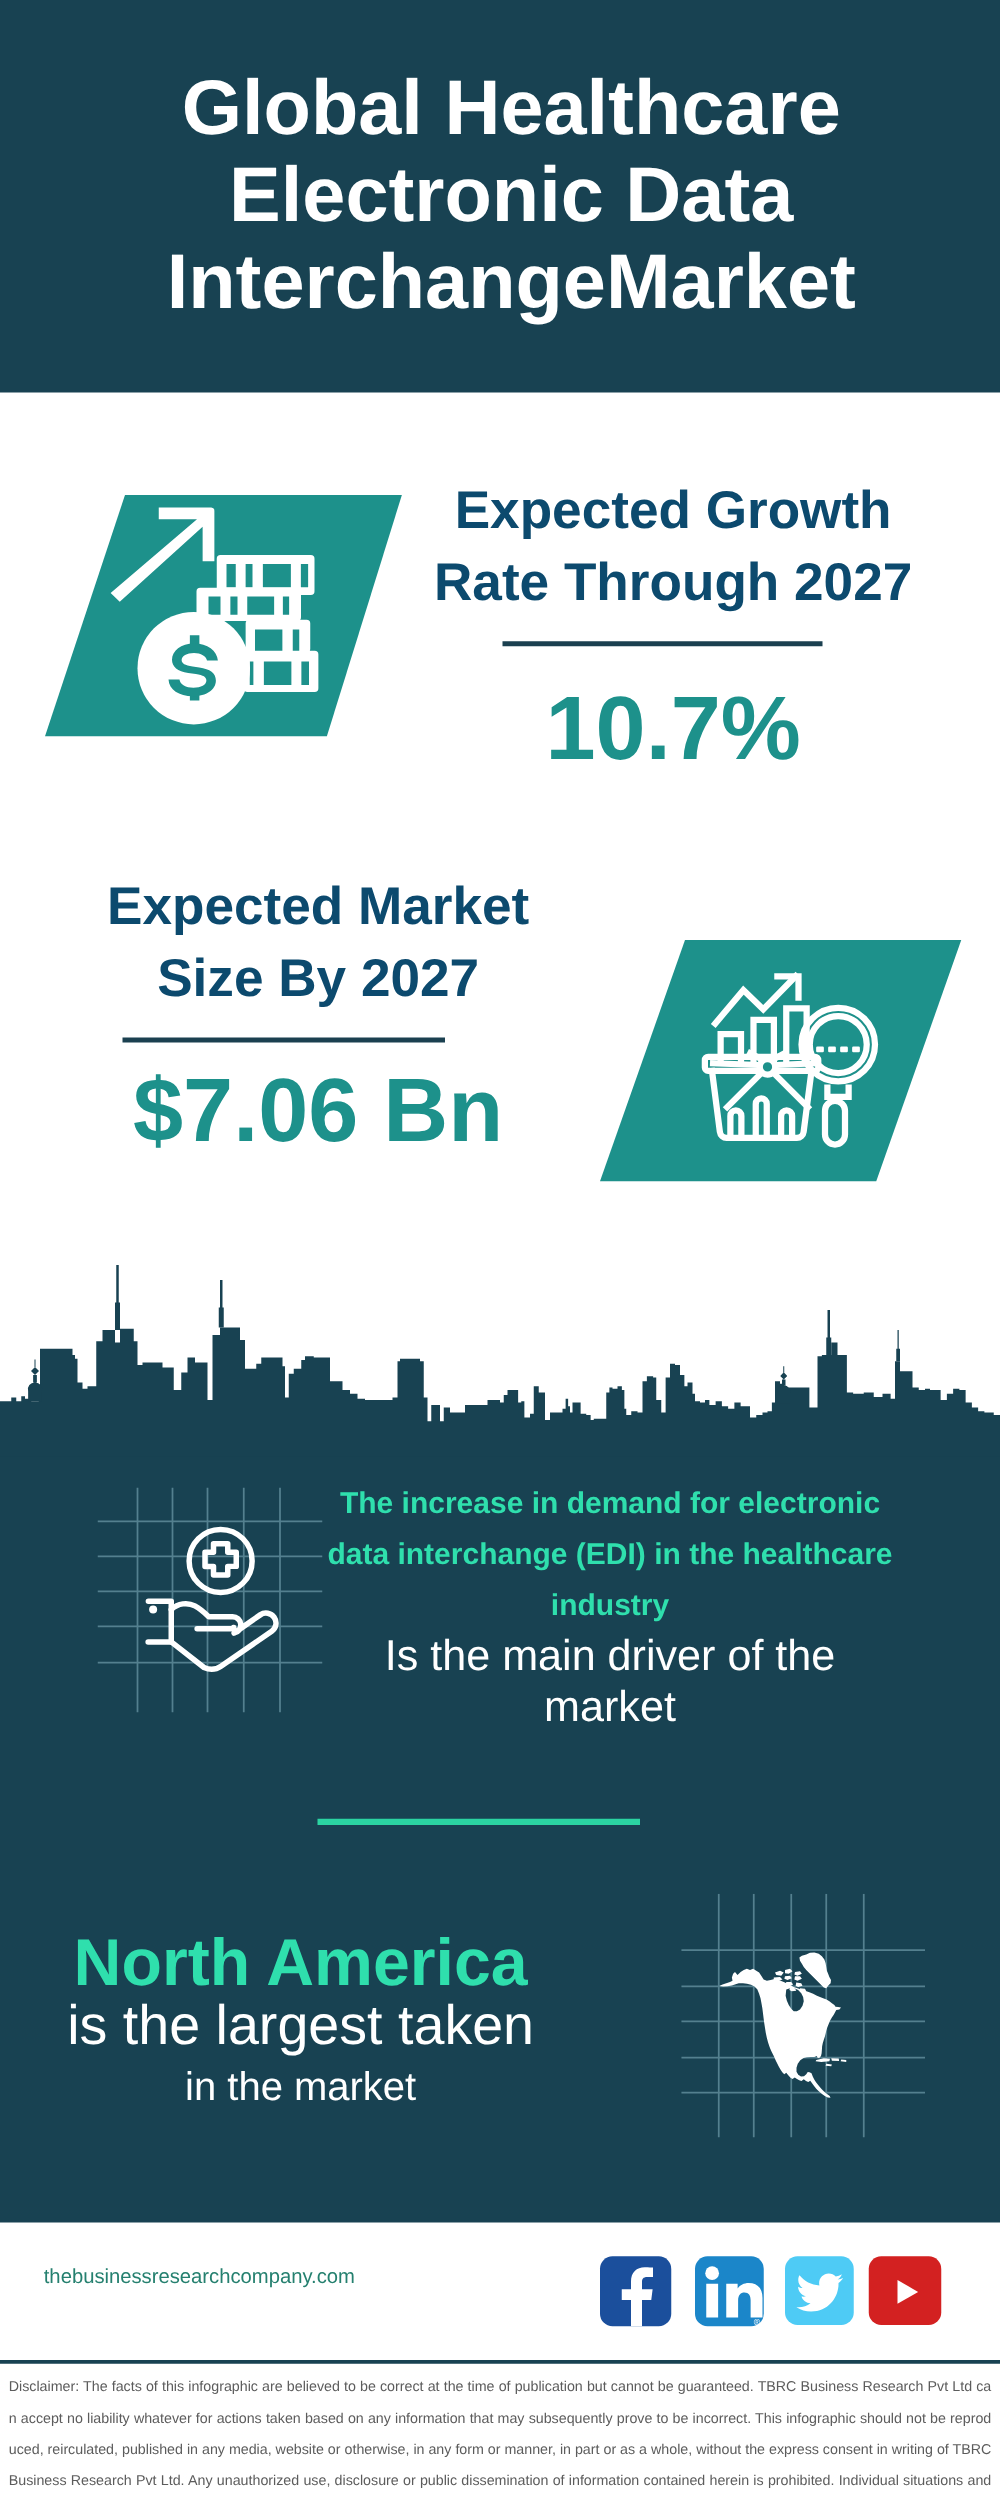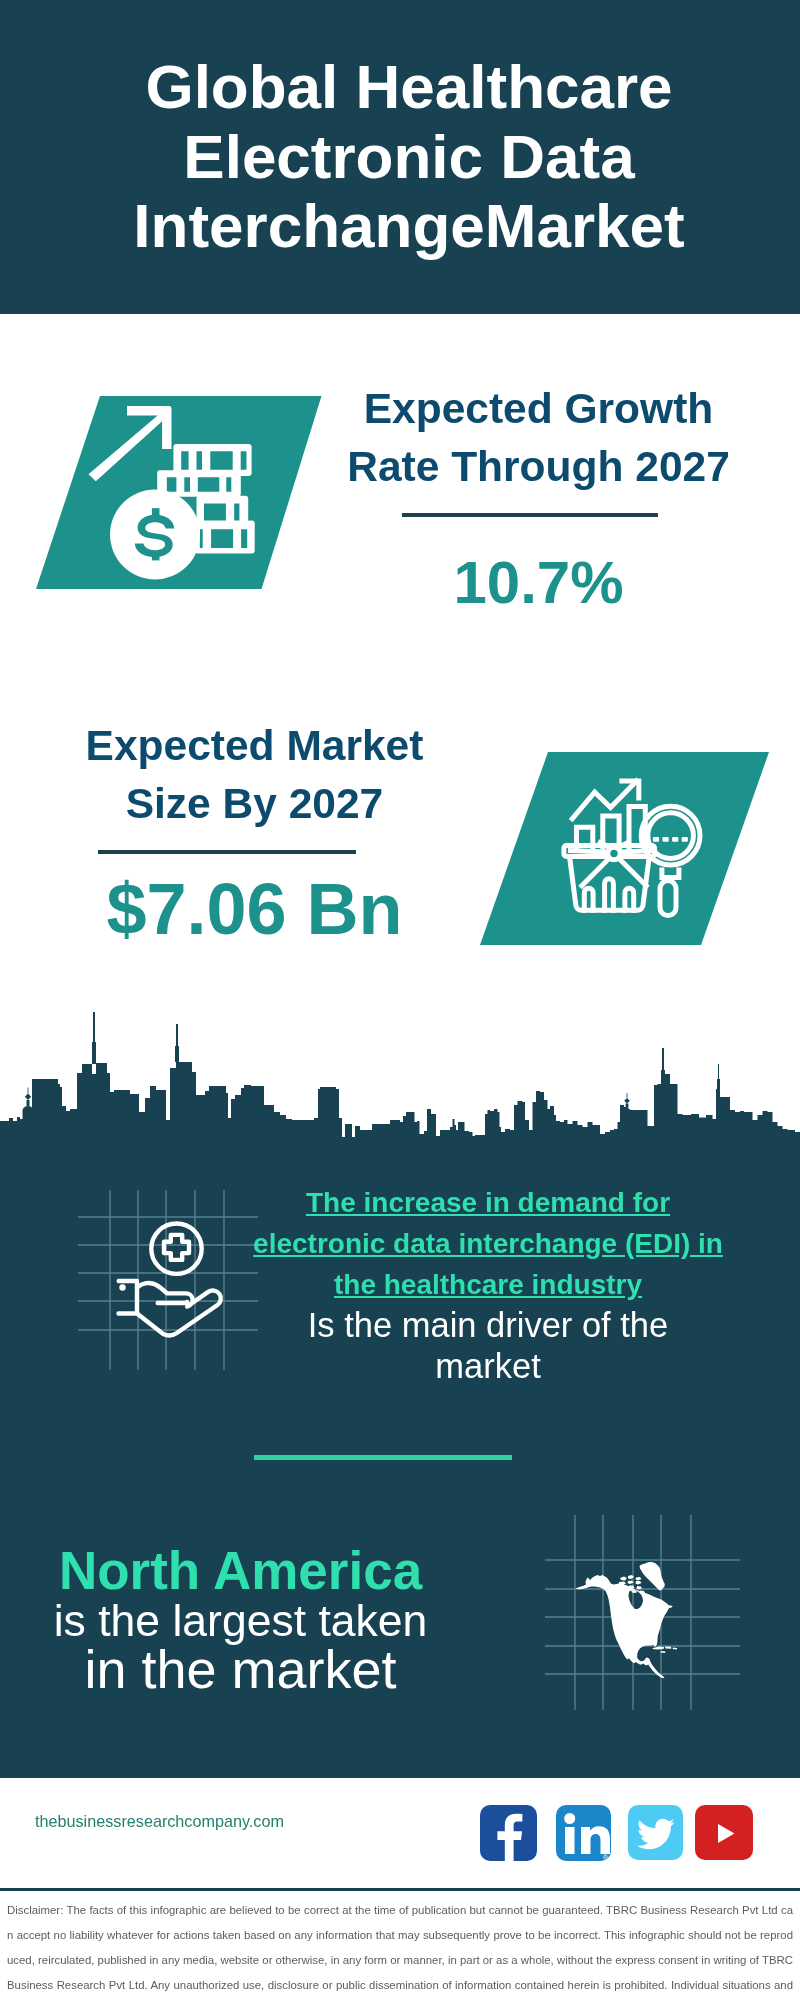--- a/index.html
+++ b/index.html
@@ -11,21 +11,21 @@
   .header-title{position:absolute;left:9px;top:52px;width:800px;text-align:center;
     color:#ffffff;font-size:62px;font-weight:bold;line-height:69.5px;letter-spacing:0px;}
 
   
   .plg{position:absolute;}
 
   
   .stat{position:absolute;text-align:center;}
   .stat-label{color:#0c4a6e;font-size:42.5px;font-weight:bold;line-height:58px;}
   .stat-rule{height:4px;background:#1b4050;margin:17px 0 16px 0;}
-  .stat-value{color:#1d918b;font-size:60px;font-weight:bold;line-height:100px;letter-spacing:0px;}
+  .stat-value{color:#1d918b;font-size:72px;font-weight:bold;line-height:100px;letter-spacing:0px;}
 
   
   .dark{position:absolute;left:0;width:800px;background:#184252;}
   .skyline{position:absolute;left:0;display:block;}
 
   .blk{position:absolute;}
   .hl{color:#2fdfad;font-weight:bold;}
   .sub{color:#ffffff;}
   .divider{position:absolute;height:5px;background:#2bd4a2;}
 
@@ -91,21 +91,21 @@
 
   <div class="stat" style="left:316px;top:380px;width:445px;">
     <div class="stat-label">
       <div>Expected Growth</div>
       <div>Rate Through 2027</div>
     </div>
     <div class="stat-rule" style="width:256px;margin-left:86px;"></div>
     <div class="stat-value">10.7%</div>
   </div>
 
-  <div class="stat" style="left:32px;top:717px;width:445px;">
+  <div class="stat" style="left:32px;top:697px;width:445px;">
     <div class="stat-label">
       <div>Expected Market</div>
       <div>Size By 2027</div>
     </div>
     <div class="stat-rule" style="width:258px;margin-left:66px;"></div>
     <div class="stat-value" style="font-size:72px;line-height:78px;">$7.06 Bn</div>
   </div>
 
   <svg class="plg" style="left:470px;top:744px;" width="320" height="215" viewBox="0 0 320 215">
     <polygon points="78,8 299,8 231,201 10,201" fill="#1d918b"></polygon>
@@ -181,21 +181,21 @@
       <path d="M40.7,91 h18.3 v32.5 h-18.5"></path>
       <path d="M59,97.6 c5.5,-5.0 13.0,-6.0 18.9,-2.9 c4.1,2.2 7.8,5.5 11.1,8.7
         h19.0 a6.6,6.6 0 0 1 1.2,13.1 l21.0,-14.6 a8.0,8.0 0 0 1 9.2,13.1 l-40.6,28.0
         c-4.6,3.2 -8.6,3.3 -13.6,1.0 L59,123.5"></path>
       <path d="M79.7,113.0 h29.3 a3.0,3.0 0 0 0 0,-1.0"></path>
     </g>
     <circle cx="44.5" cy="97.5" r="3.2" fill="#ffffff"></circle>
   </svg>
 
   <div class="blk" style="left:248px;top:1182px;width:480px;text-align:center;">
-    <div class="hl" style="font-size:28px;line-height:41px;text-decoration:underline;">The increase in demand for electronic data interchange (EDI) in the healthcare industry</div>
+    <div class="hl" style="font-size:24px;line-height:41px;">The increase in demand for electronic data interchange (EDI) in the healthcare industry</div>
     <div class="sub" style="font-size:34.5px;line-height:41px;width:400px;margin:0 auto;">Is the main driver of the market</div>
   </div>
 
   <div class="divider" style="left:254px;top:1455px;width:258px;"></div>
 
   <svg class="grid-ic" style="position:absolute;left:545px;top:1515px;" width="195" height="195" viewBox="0 0 195 195">
     <g stroke="#54808f" stroke-width="1.4">
       <line x1="0" y1="45" x2="195" y2="45"></line>
       <line x1="0" y1="74" x2="195" y2="74"></line>
       <line x1="0" y1="102" x2="195" y2="102"></line>
@@ -215,21 +215,21 @@
         </g>
       <g>
           <path d="M71,91 L77,89.5 L82,90 L81.5,92 L75,92.5 L70.5,92 Z M83,89.5 L89,89.8 L89.3,91.8 L83.5,91.5 Z M91,90.5 L95,91 L95,92.5 L90.5,92 Z M79,94 L83.5,94.5 L83,96 L78.5,95.5 Z"></path>
         </g>
     </g>
   </svg>
 
   <div class="blk" style="left:0px;top:1546px;width:481px;text-align:center;">
     <div class="hl" style="font-size:53px;line-height:49.5px;">North America</div>
     <div class="sub" style="font-size:44.5px;line-height:49.5px;">is the largest taken</div>
-    <div class="sub" style="font-size:54px;line-height:49.5px;">in the market</div>
+    <div class="sub" style="font-size:32px;line-height:49.5px;">in the market</div>
   </div>
 
   <div class="src" style="left:35px;top:1811px;width:460px;">
     <div>thebusinessresearchcompany.com</div>
   </div>
 
   <a class="soc" style="left:480px;top:1805px;width:57px;height:56px;background:#1b4f9c;">
     <svg width="57" height="57" viewBox="0 0 57 57" aria-hidden="true">
       <path fill="#ffffff" d="M33.6,57 V34.9 h7.4 l1.1,-8.6 h-8.5 v-5.5 c0,-2.5 0.7,-4.2 4.3,-4.2 h4.5 V9.0
         c-0.8,-0.1 -3.5,-0.3 -6.6,-0.3 c-6.5,0 -11,4.0 -11,11.3 v6.3 h-7.4 v8.6 h7.4 V57 z"></path>

